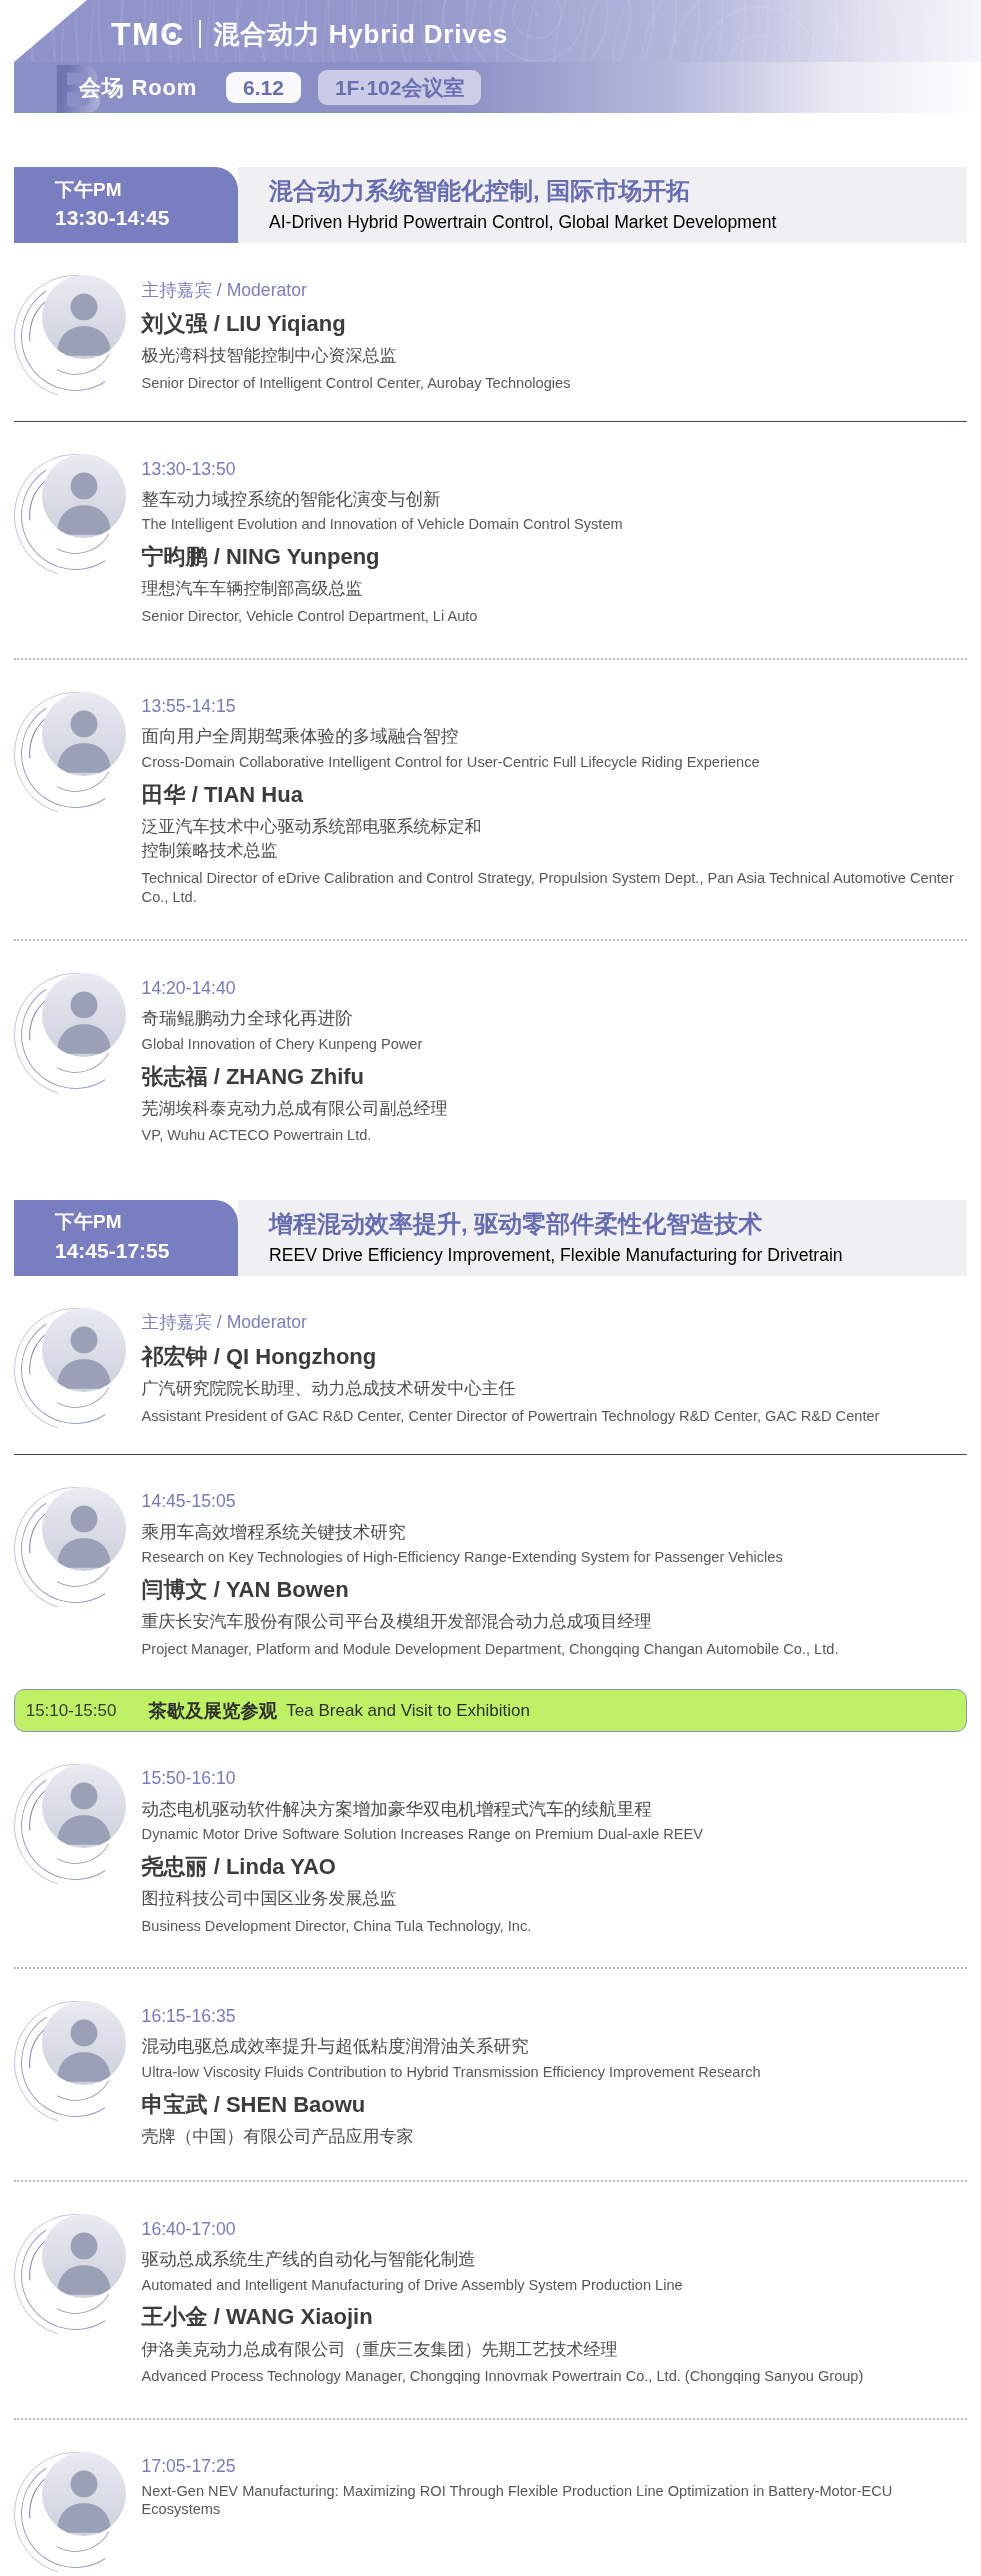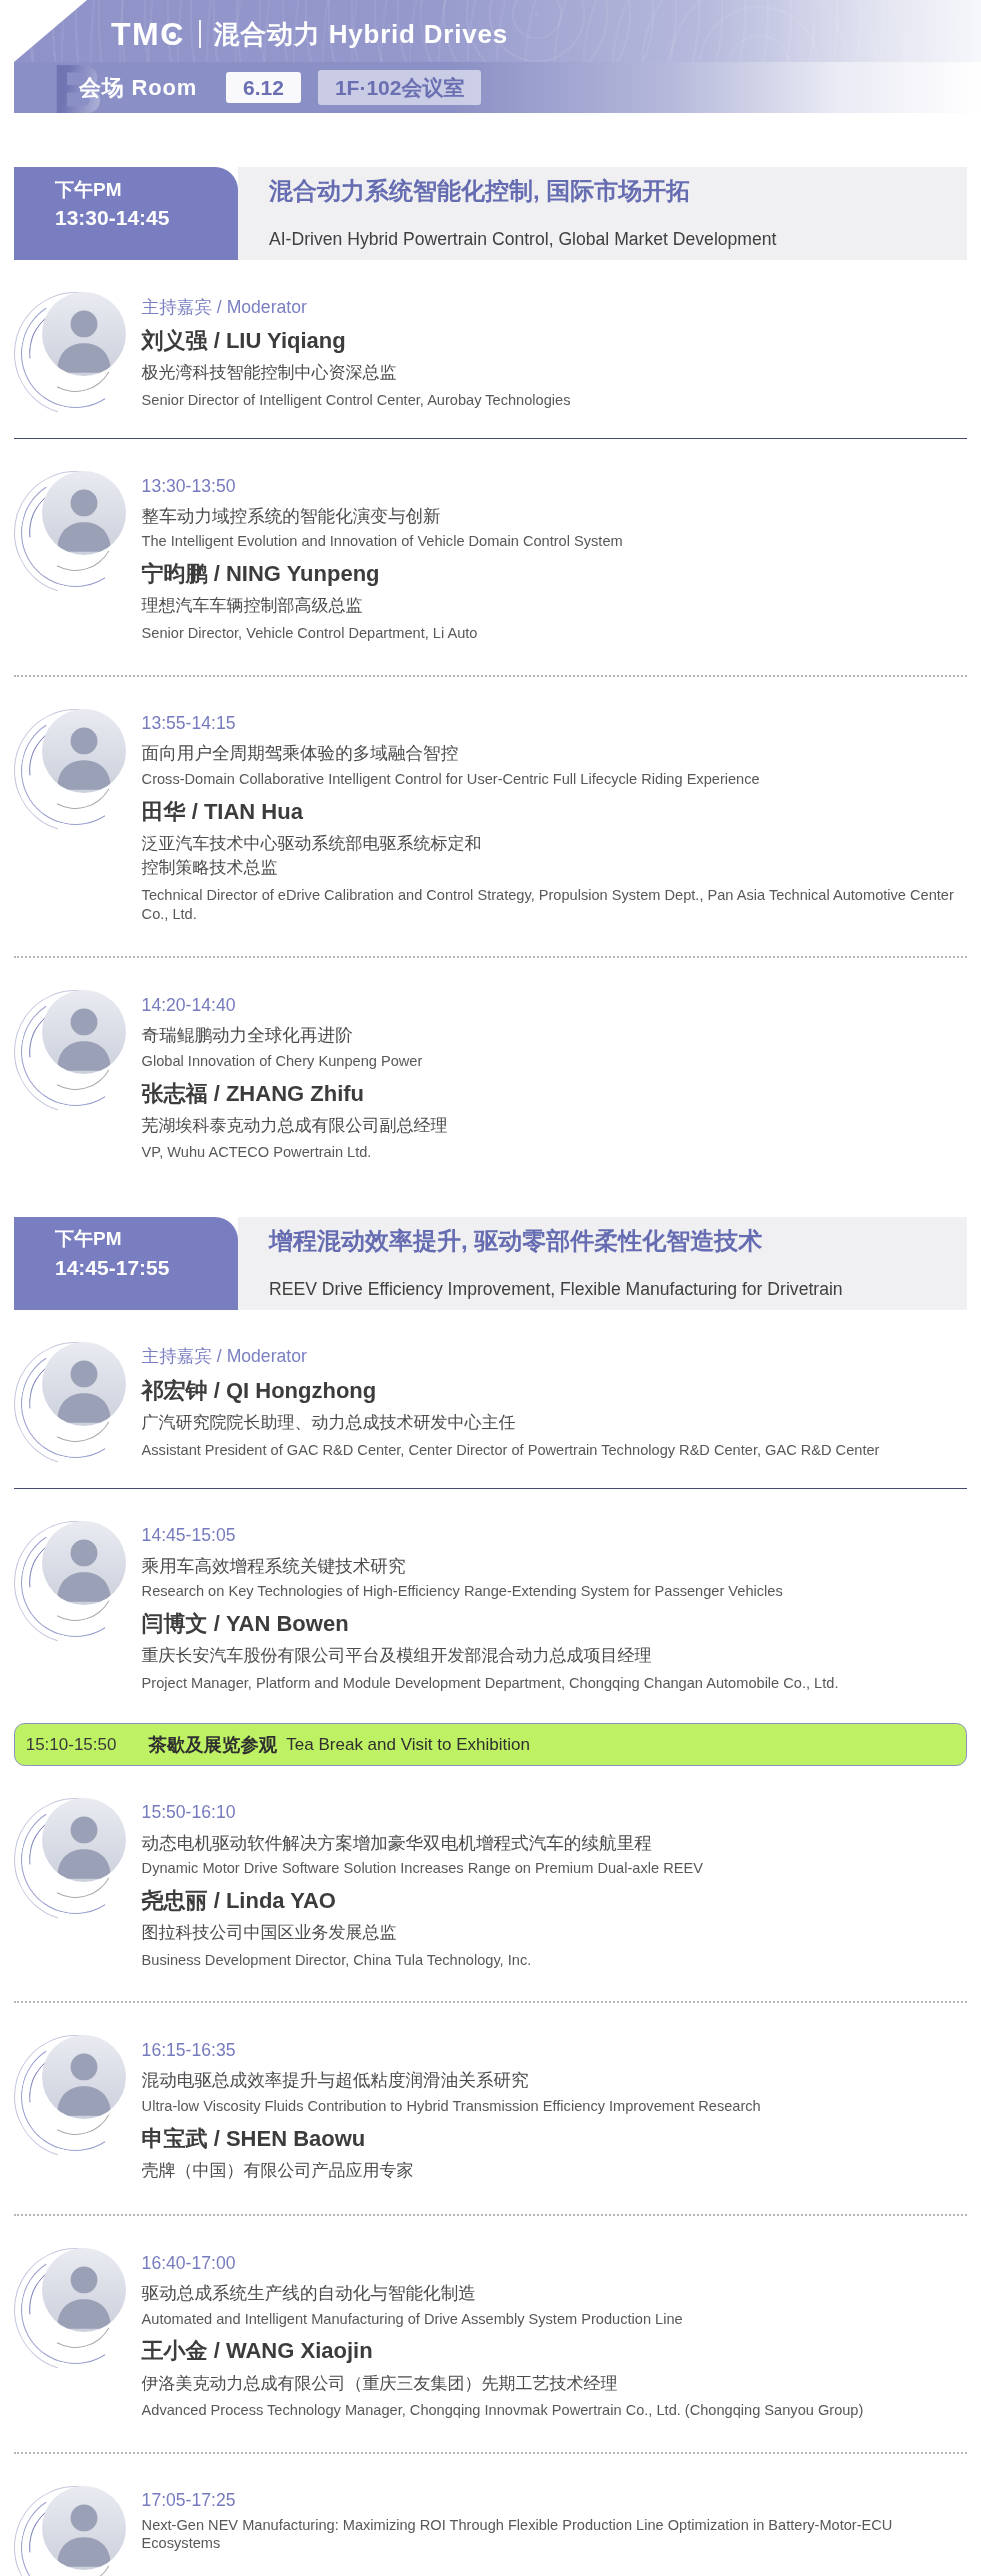--- a/index.html
+++ b/index.html
@@ -30,36 +30,36 @@
   .logo .logo-c::after{content:"";position:absolute;left:50%;top:54%;width:7px;height:7px;margin:-3.8px 0 0 -3.1px;border-radius:50%;background:#fff;}
   .logo-divider{width:2.3px;height:28px;background:#fff;margin:0 12.3px 0 14px;opacity:.9;}
   .band-title{font-size:26px;font-weight:700;color:#fff;letter-spacing:0.8px;}
 
   
   .room-bar{position:relative;margin-left:14px;height:51px;overflow:hidden;display:flex;align-items:center;
     background:linear-gradient(90deg,#8a8fc5 0%,#8a8fc5 45%,#b6b9db 68%,#e9eaf4 85%,#fff 100%);}
   .room-letter{position:absolute;left:38px;top:-7.7px;font-size:71px;font-weight:800;line-height:71px;
     background:linear-gradient(100deg,#6f74b3 30%,#aeb2d8 90%);-webkit-background-clip:text;background-clip:text;color:transparent;}
   .room-label{margin-left:65px;font-size:22px;font-weight:700;color:#fff;letter-spacing:0.8px;position:relative;}
-  .badge{border-radius:3px;padding:3.8px 17px;font-weight:700;color:#6a6fb2;font-size:21px;position:relative;}
+  .badge{border-radius:9px;padding:3.8px 17px;font-weight:700;color:#6a6fb2;font-size:21px;position:relative;}
   .badge-number{margin-left:29px;background:rgba(255,255,255,0.95);}
   .badge-room{margin-left:17px;background:rgba(255,255,255,0.55);}
 
   
   .content{padding:0 14px;}
 
   .session-header{display:flex;margin-top:54px;}
   .session-header.second{margin-top:55px;}
   .session-time{flex:0 0 224px;box-sizing:border-box;background:var(--purple-deep);border-top-right-radius:23px;
     color:#fff;padding:11.5px 0 11.5px 41px;}
   .session-time .period{font-size:19px;font-weight:700;line-height:1.2;}
   .session-time .stime{font-size:21px;font-weight:700;line-height:1.2;margin-top:3.8px;}
   .session-title{flex:1;background:#f0f0f2;padding:10px 7.7px 10px 31px;box-sizing:border-box;}
   .session-title .cn{font-size:24px;font-weight:700;color:var(--purple-text);line-height:1.2;}
-  .session-title .en{font-size:17.6px;color:#404040;line-height:1.2;margin-top:23px;}
+  .session-title .en{font-size:17.6px;color:#000000;line-height:1.2;margin-top:6px;}
 
   .person{display:flex;margin-top:32px;}
   .avatar-wrap{position:relative;flex:0 0 123px;width:123px;height:123px;}
   .arc{position:absolute;border-radius:50%;border:1.5px solid transparent;}
   .arc1{inset:0;border-left-color:#c3c6de;border-top-color:#c3c6de;transform:rotate(-28deg);}
   .arc2{inset:7px;border-left-color:#9aa0cf;border-bottom-color:#9aa0cf;transform:rotate(12deg);}
   .arc3{inset:15.3px;border-left-color:#7a80bb;transform:rotate(38deg);}
   .arc4{inset:23px;border-bottom-color:#ababab;transform:rotate(-16deg);}
   .photo{position:absolute;left:28px;top:0;width:84px;height:84px;border-radius:50%;overflow:hidden;
     background:linear-gradient(180deg,#e9ebf1 0%,#ccd0dc 100%);}

